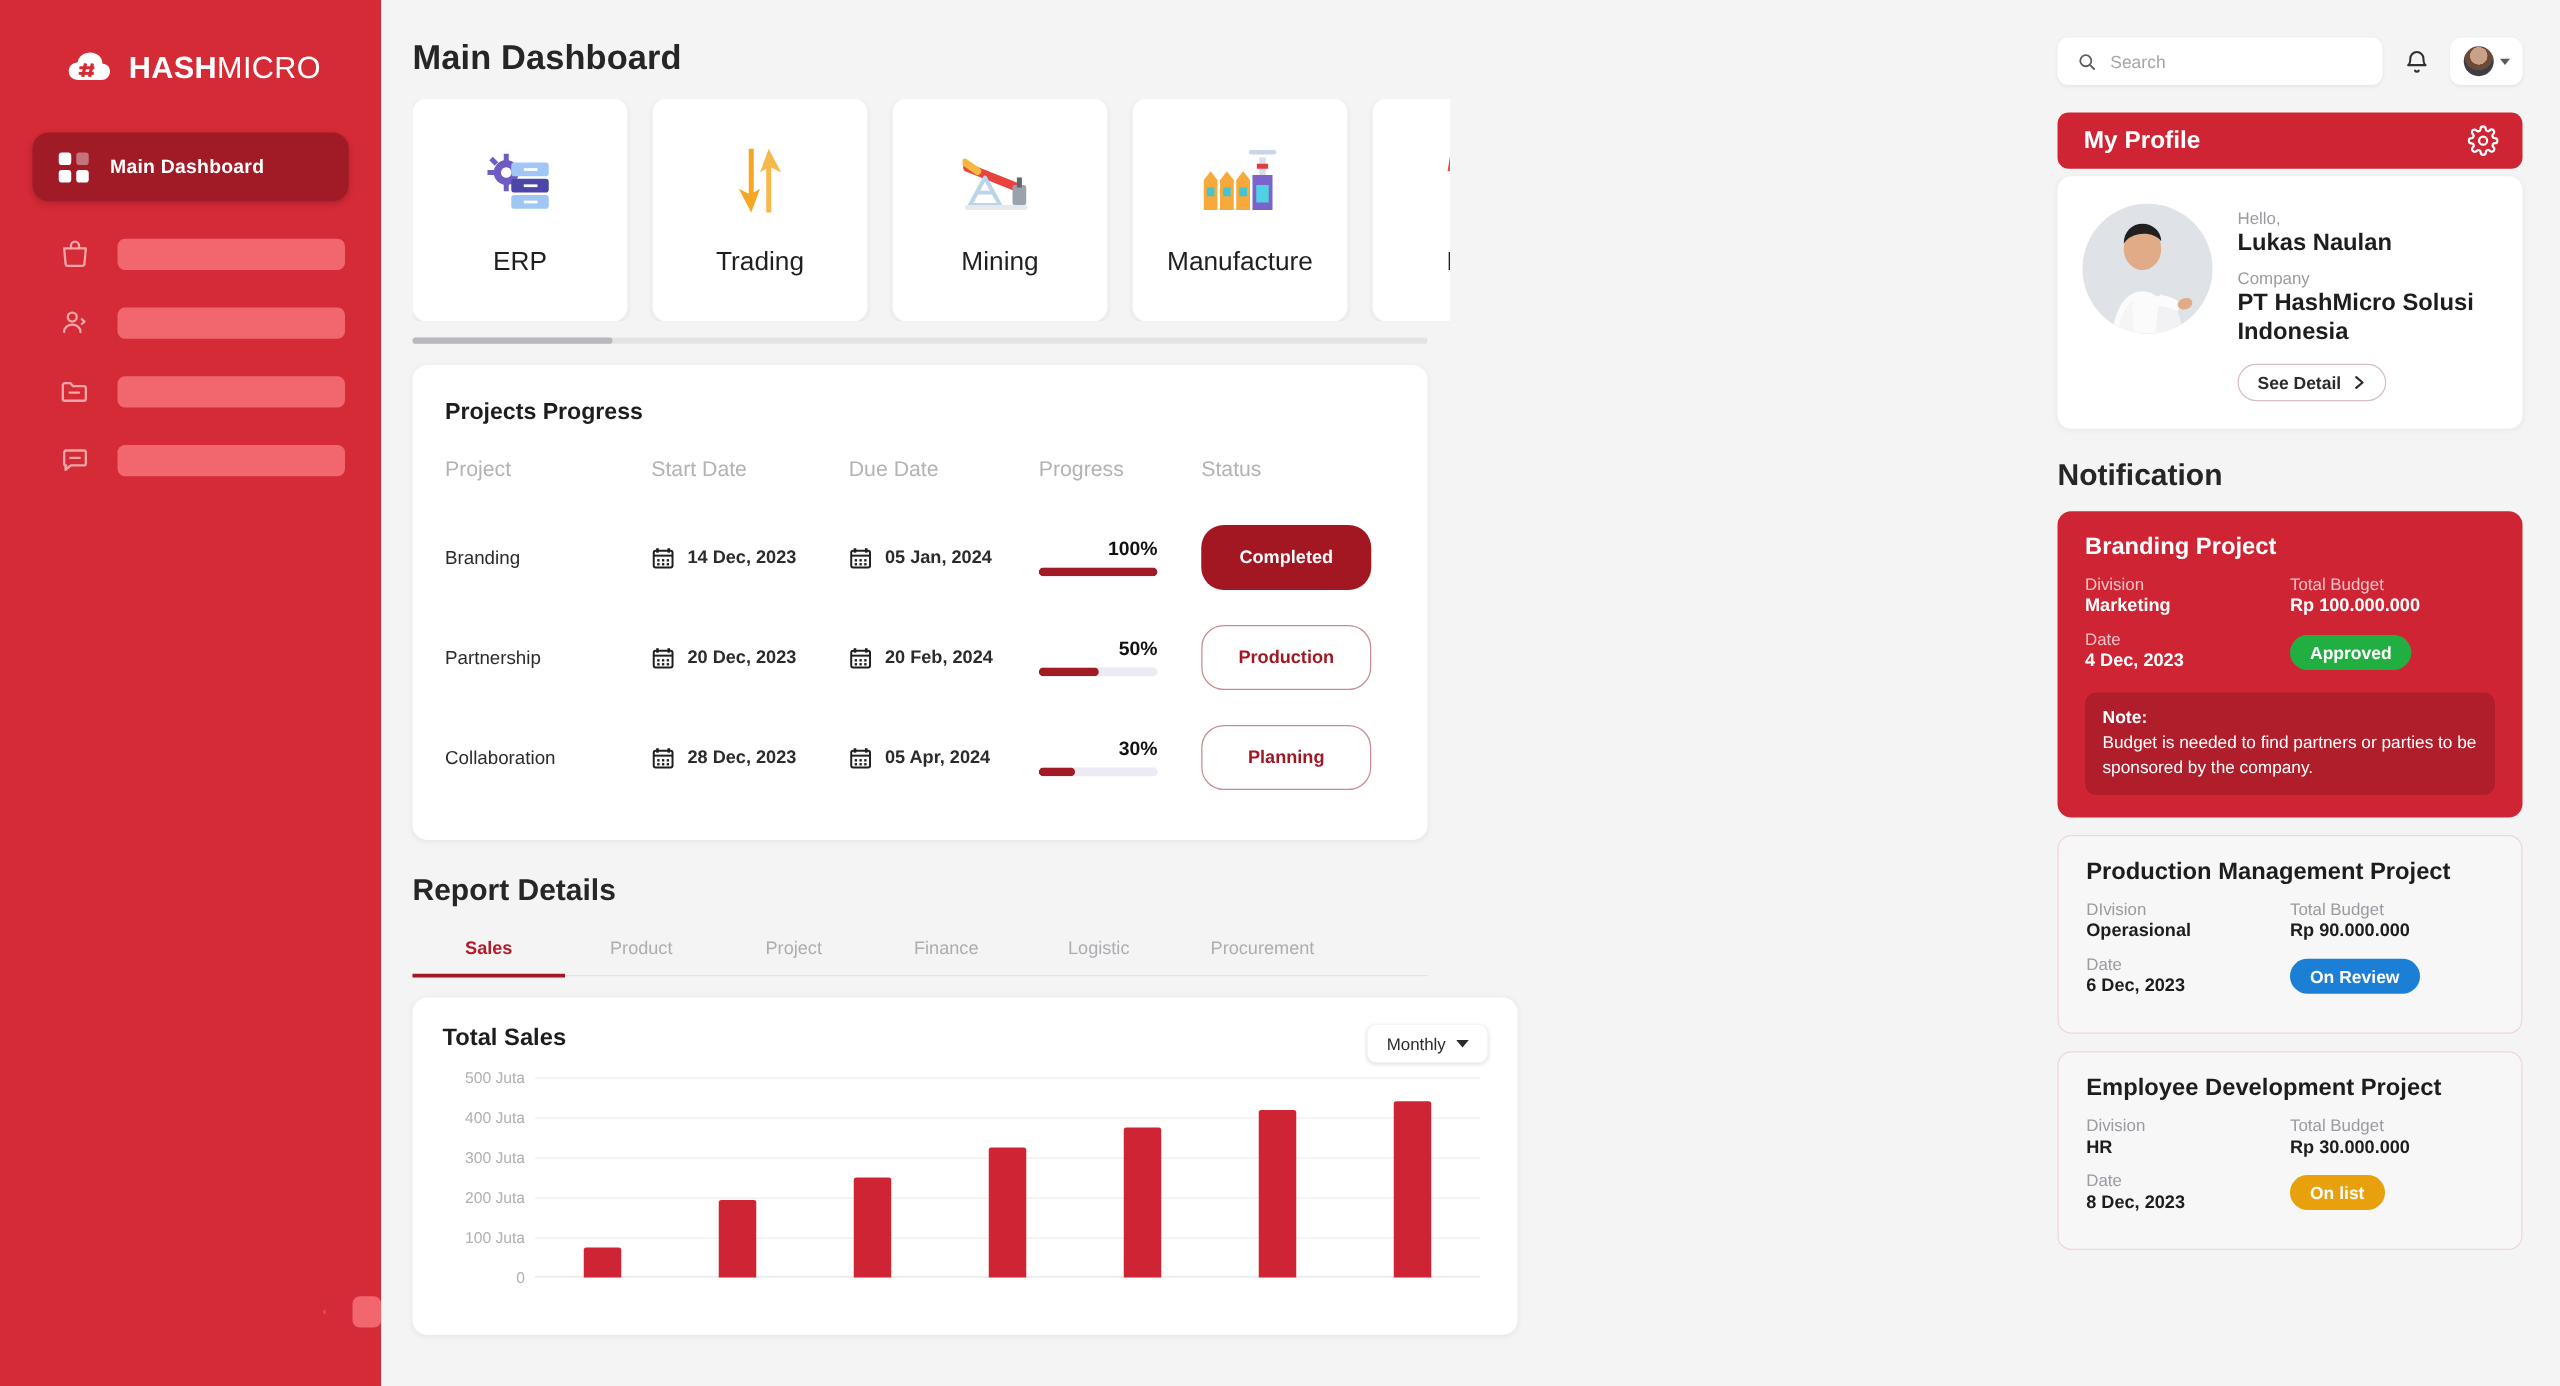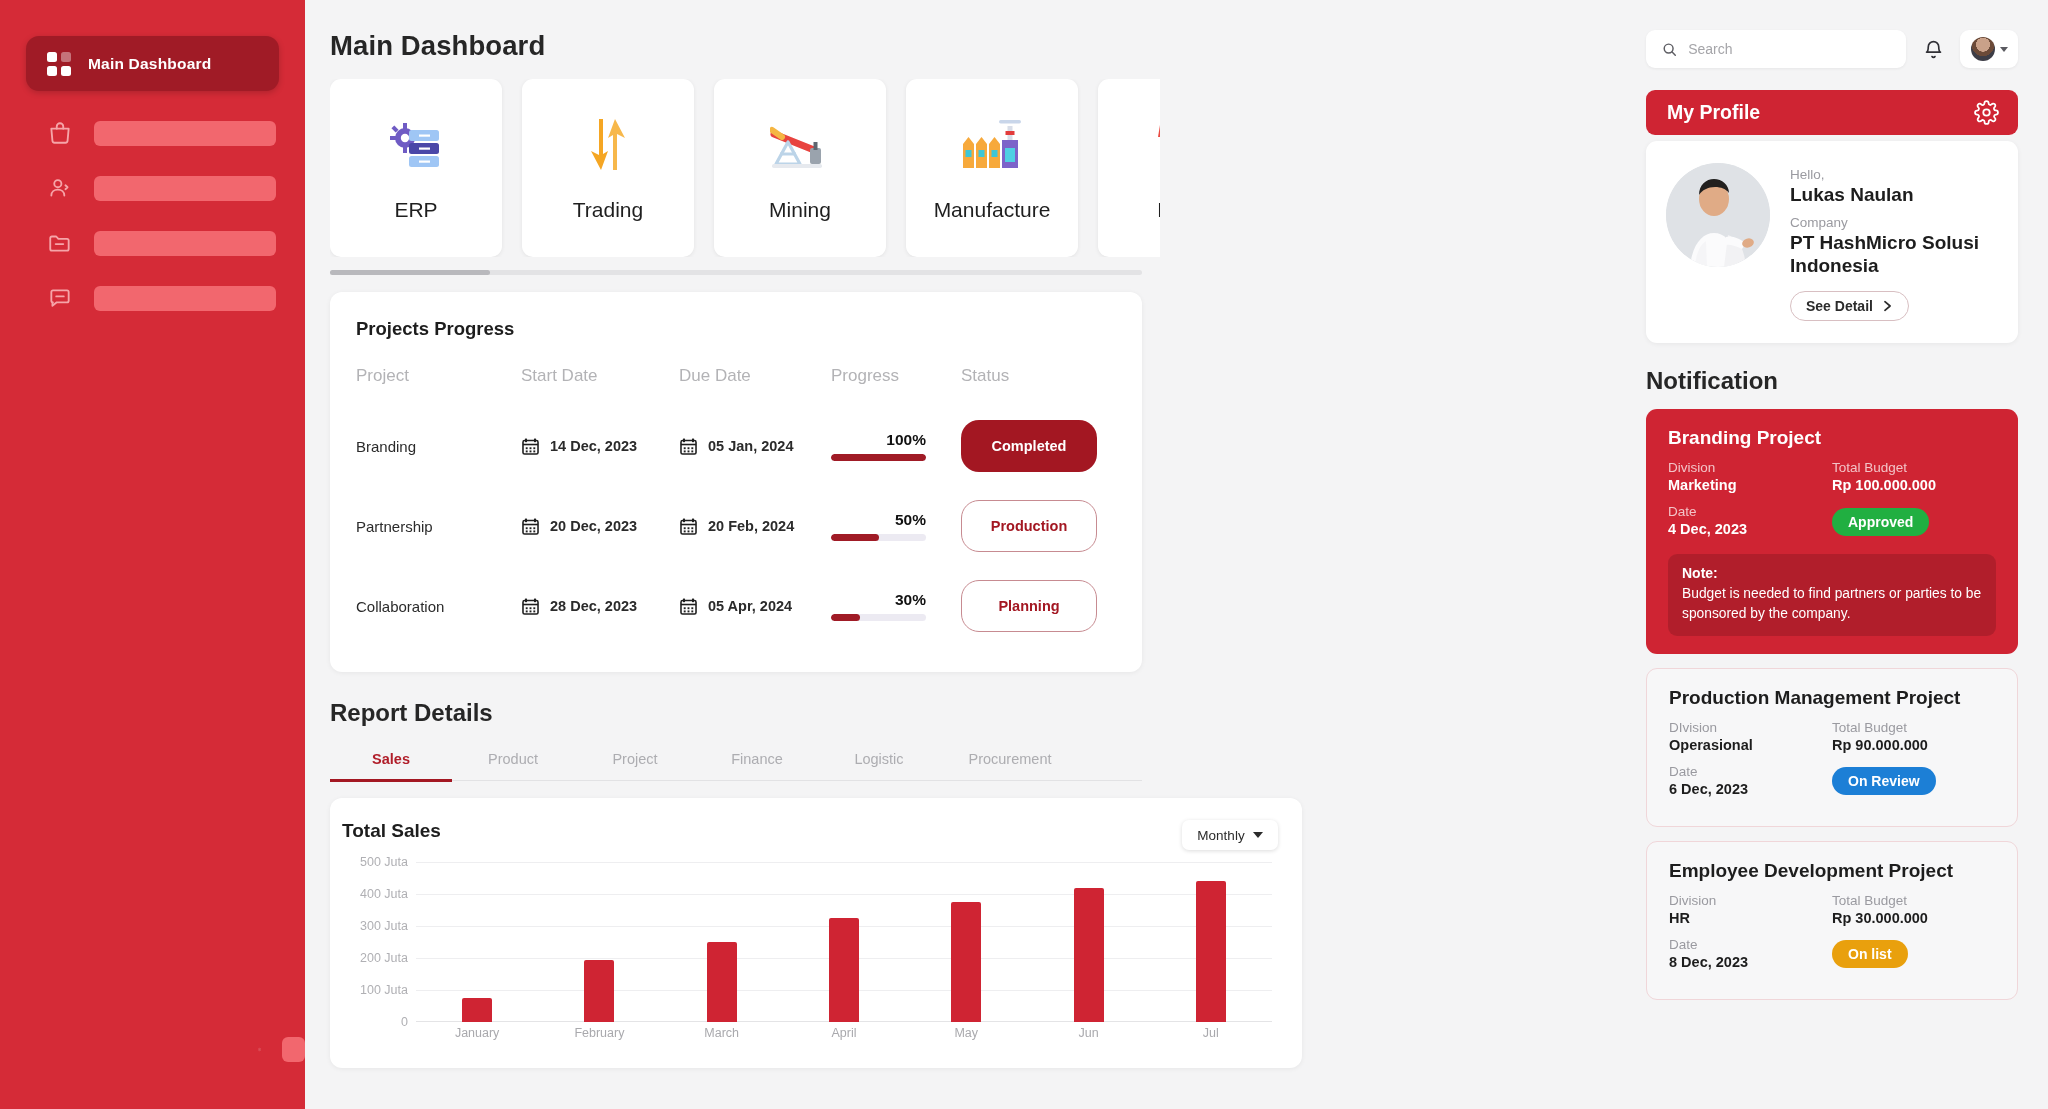--- a/index.html
+++ b/index.html
@@ -135,21 +135,21 @@
   .tabs { display:flex; gap:0; margin-top: 16px; width: 812px; border-bottom: 1.5px solid #e2e2e4;}
   .tab {
     font-size: 14.5px; color:#adadb1; padding: 8px 0 13px 0; text-align:center;
     position: relative; font-weight: 500;
   }
   .tab.active { color:#b01d29; font-weight:bold; }
   .tab.active::after {
     content:""; position:absolute; left:0; right:0; bottom:-1.5px; height:2.5px; background:#a31722;
   }
 
-  .chart-panel { margin-top: 17px; width: 972px; height: 270px; padding: 22px 24px 14px 12px; position:relative;}
+  .chart-panel { margin-top: 17px; width: 884px; height: 270px; padding: 22px 24px 14px 24px; position:relative;}
   .chart-head { display:flex; justify-content:space-between; align-items:flex-start; }
   .chart-title { font-size:19px; font-weight:bold; color:#1d1d1d;}
   .dropdown {
     width: 96px; height: 30px; background:#fff; border-radius:7px;
     box-shadow: 0 1px 4px rgba(0,0,0,0.14);
     display:flex; align-items:center; justify-content:center; gap:8px;
     font-size: 13.5px; color:#2b2b2b;
   }
   .caret { width:0; height:0; border-left:5px solid transparent; border-right:5px solid transparent; border-top:6px solid #2b2b2b;}
 
@@ -246,20 +246,34 @@
   }
   .note-box .nh { font-size:14px; font-weight:bold; color:#fff; margin-bottom:3px;}
   .note-box .nb { font-size:13.8px; color:#fff; line-height:1.45; }
 </style>
 </head>
 <body>
 
 <div id="app">
 
   <aside class="sidebar">
+    <div class="logo-wrap">
+      <span class="logo-mark">
+        <svg width="40" height="30" viewBox="0 0 40 30">
+          <path d="M11 24c-5 0-8-3-8-7s3-7 7-7c1-5 5-8 10-8 6 0 10 4 10 9 4 0 6 3 6 6s-2 7-7 7z" fill="#ffffff"></path>
+          <g fill="#d52b37">
+            <rect x="14" y="10.5" width="2.6" height="11" transform="rotate(12 15 16)"></rect>
+            <rect x="19.5" y="10.5" width="2.6" height="11" transform="rotate(12 20 16)"></rect>
+            <rect x="11.5" y="13" width="12" height="2.4"></rect>
+            <rect x="11" y="17.5" width="12" height="2.4"></rect>
+          </g>
+        </svg>
+      </span>
+      <span class="logo-text"><span class="b">HASH</span><span class="l">MICRO</span></span>
+    </div>
 
     <div class="nav-active">
       <span class="grid-icon">
         <i></i>
         <i class="dim"></i>
         <i></i>
         <i></i>
       </span>
       <span class="nav-active-label">Main Dashboard</span>
     </div>
@@ -634,29 +648,20 @@
                 <div class="bar" style="height: 120px; background: rgb(207, 36, 51);"></div>
               </div>
               <div class="bar-slot">
                 <div class="bar" style="height: 134.4px; background: rgb(207, 36, 51);"></div>
               </div>
               <div class="bar-slot">
                 <div class="bar" style="height: 140.8px; background: rgb(207, 36, 51);"></div>
               </div>
             </div>
         </div>
-        <div class="xlabels" id="xlabels">
-            <div class="xlab">January</div>
-            <div class="xlab">February</div>
-            <div class="xlab">March</div>
-            <div class="xlab">April</div>
-            <div class="xlab">May</div>
-            <div class="xlab">Jun</div>
-            <div class="xlab">Jul</div>
-          </div>
       </div>
     </section>
   </main>
 
   <aside class="right">
     <div class="topbar">
       <div class="search">
         <svg width="17" height="17" viewBox="0 0 24 24" fill="none" stroke="#5c5c62" stroke-width="2.3">
           <circle cx="10.5" cy="10.5" r="7"></circle>
             <path d="M16 16l5 5" stroke-linecap="round"></path>

